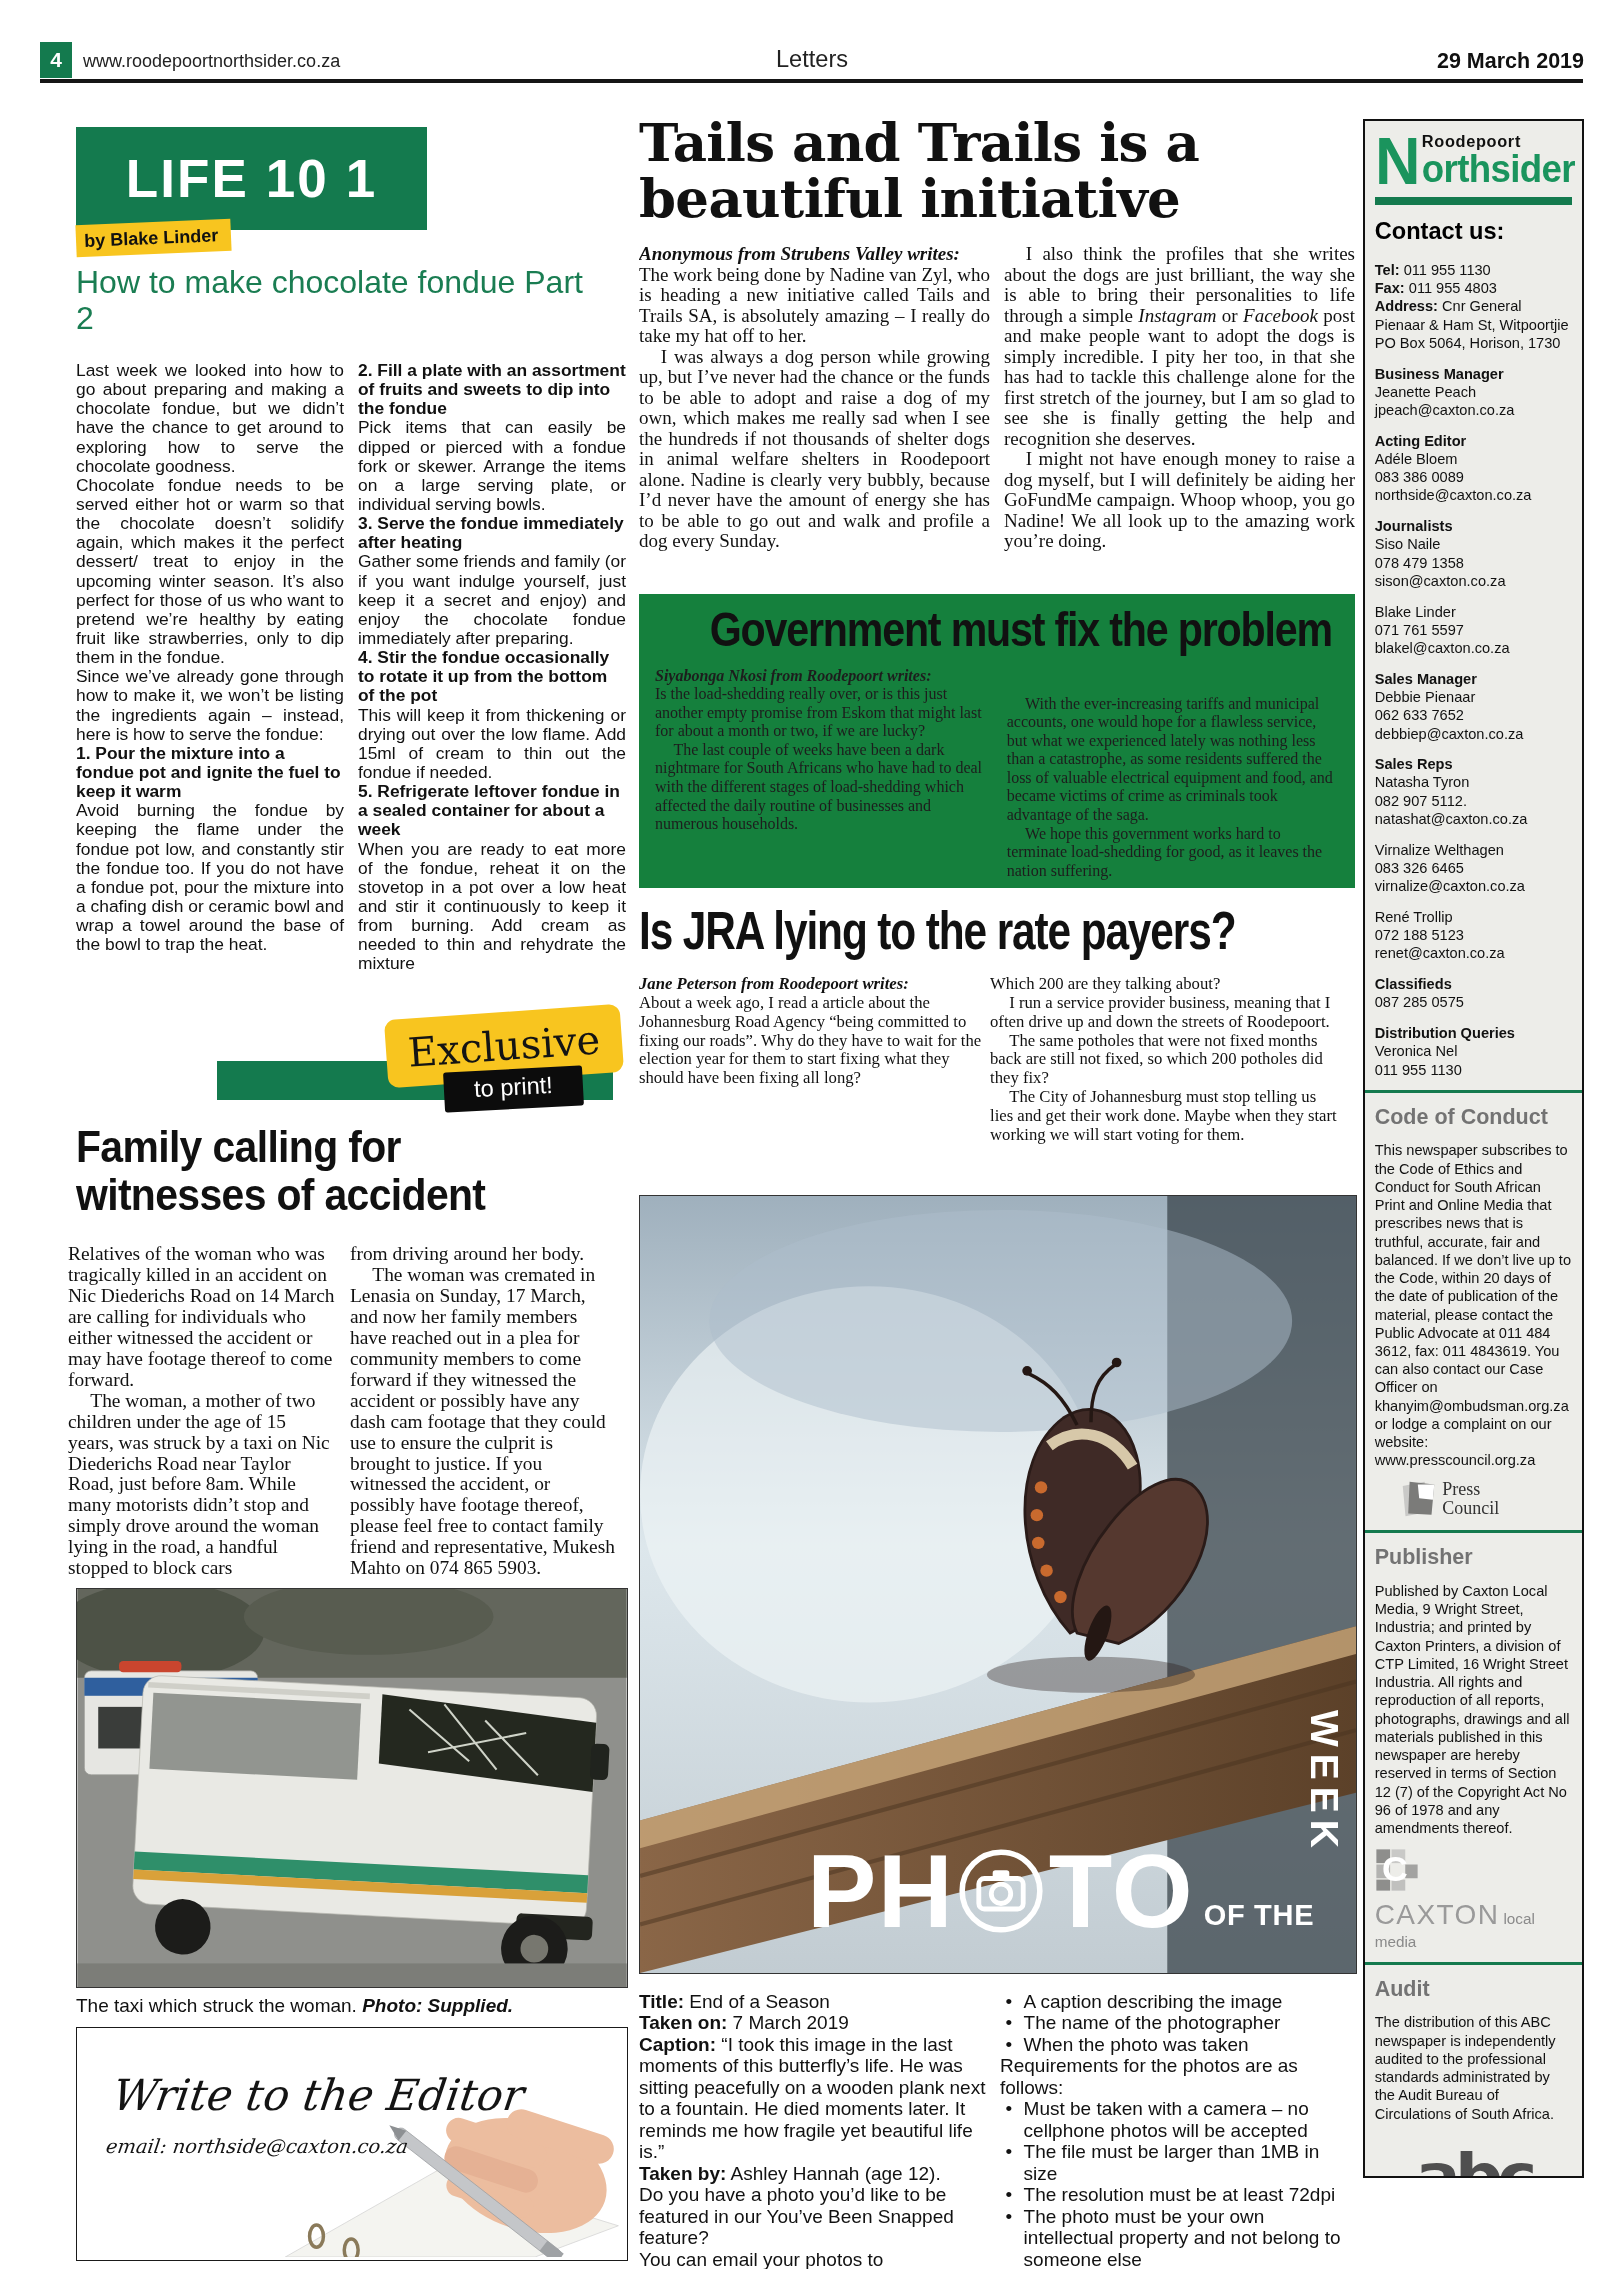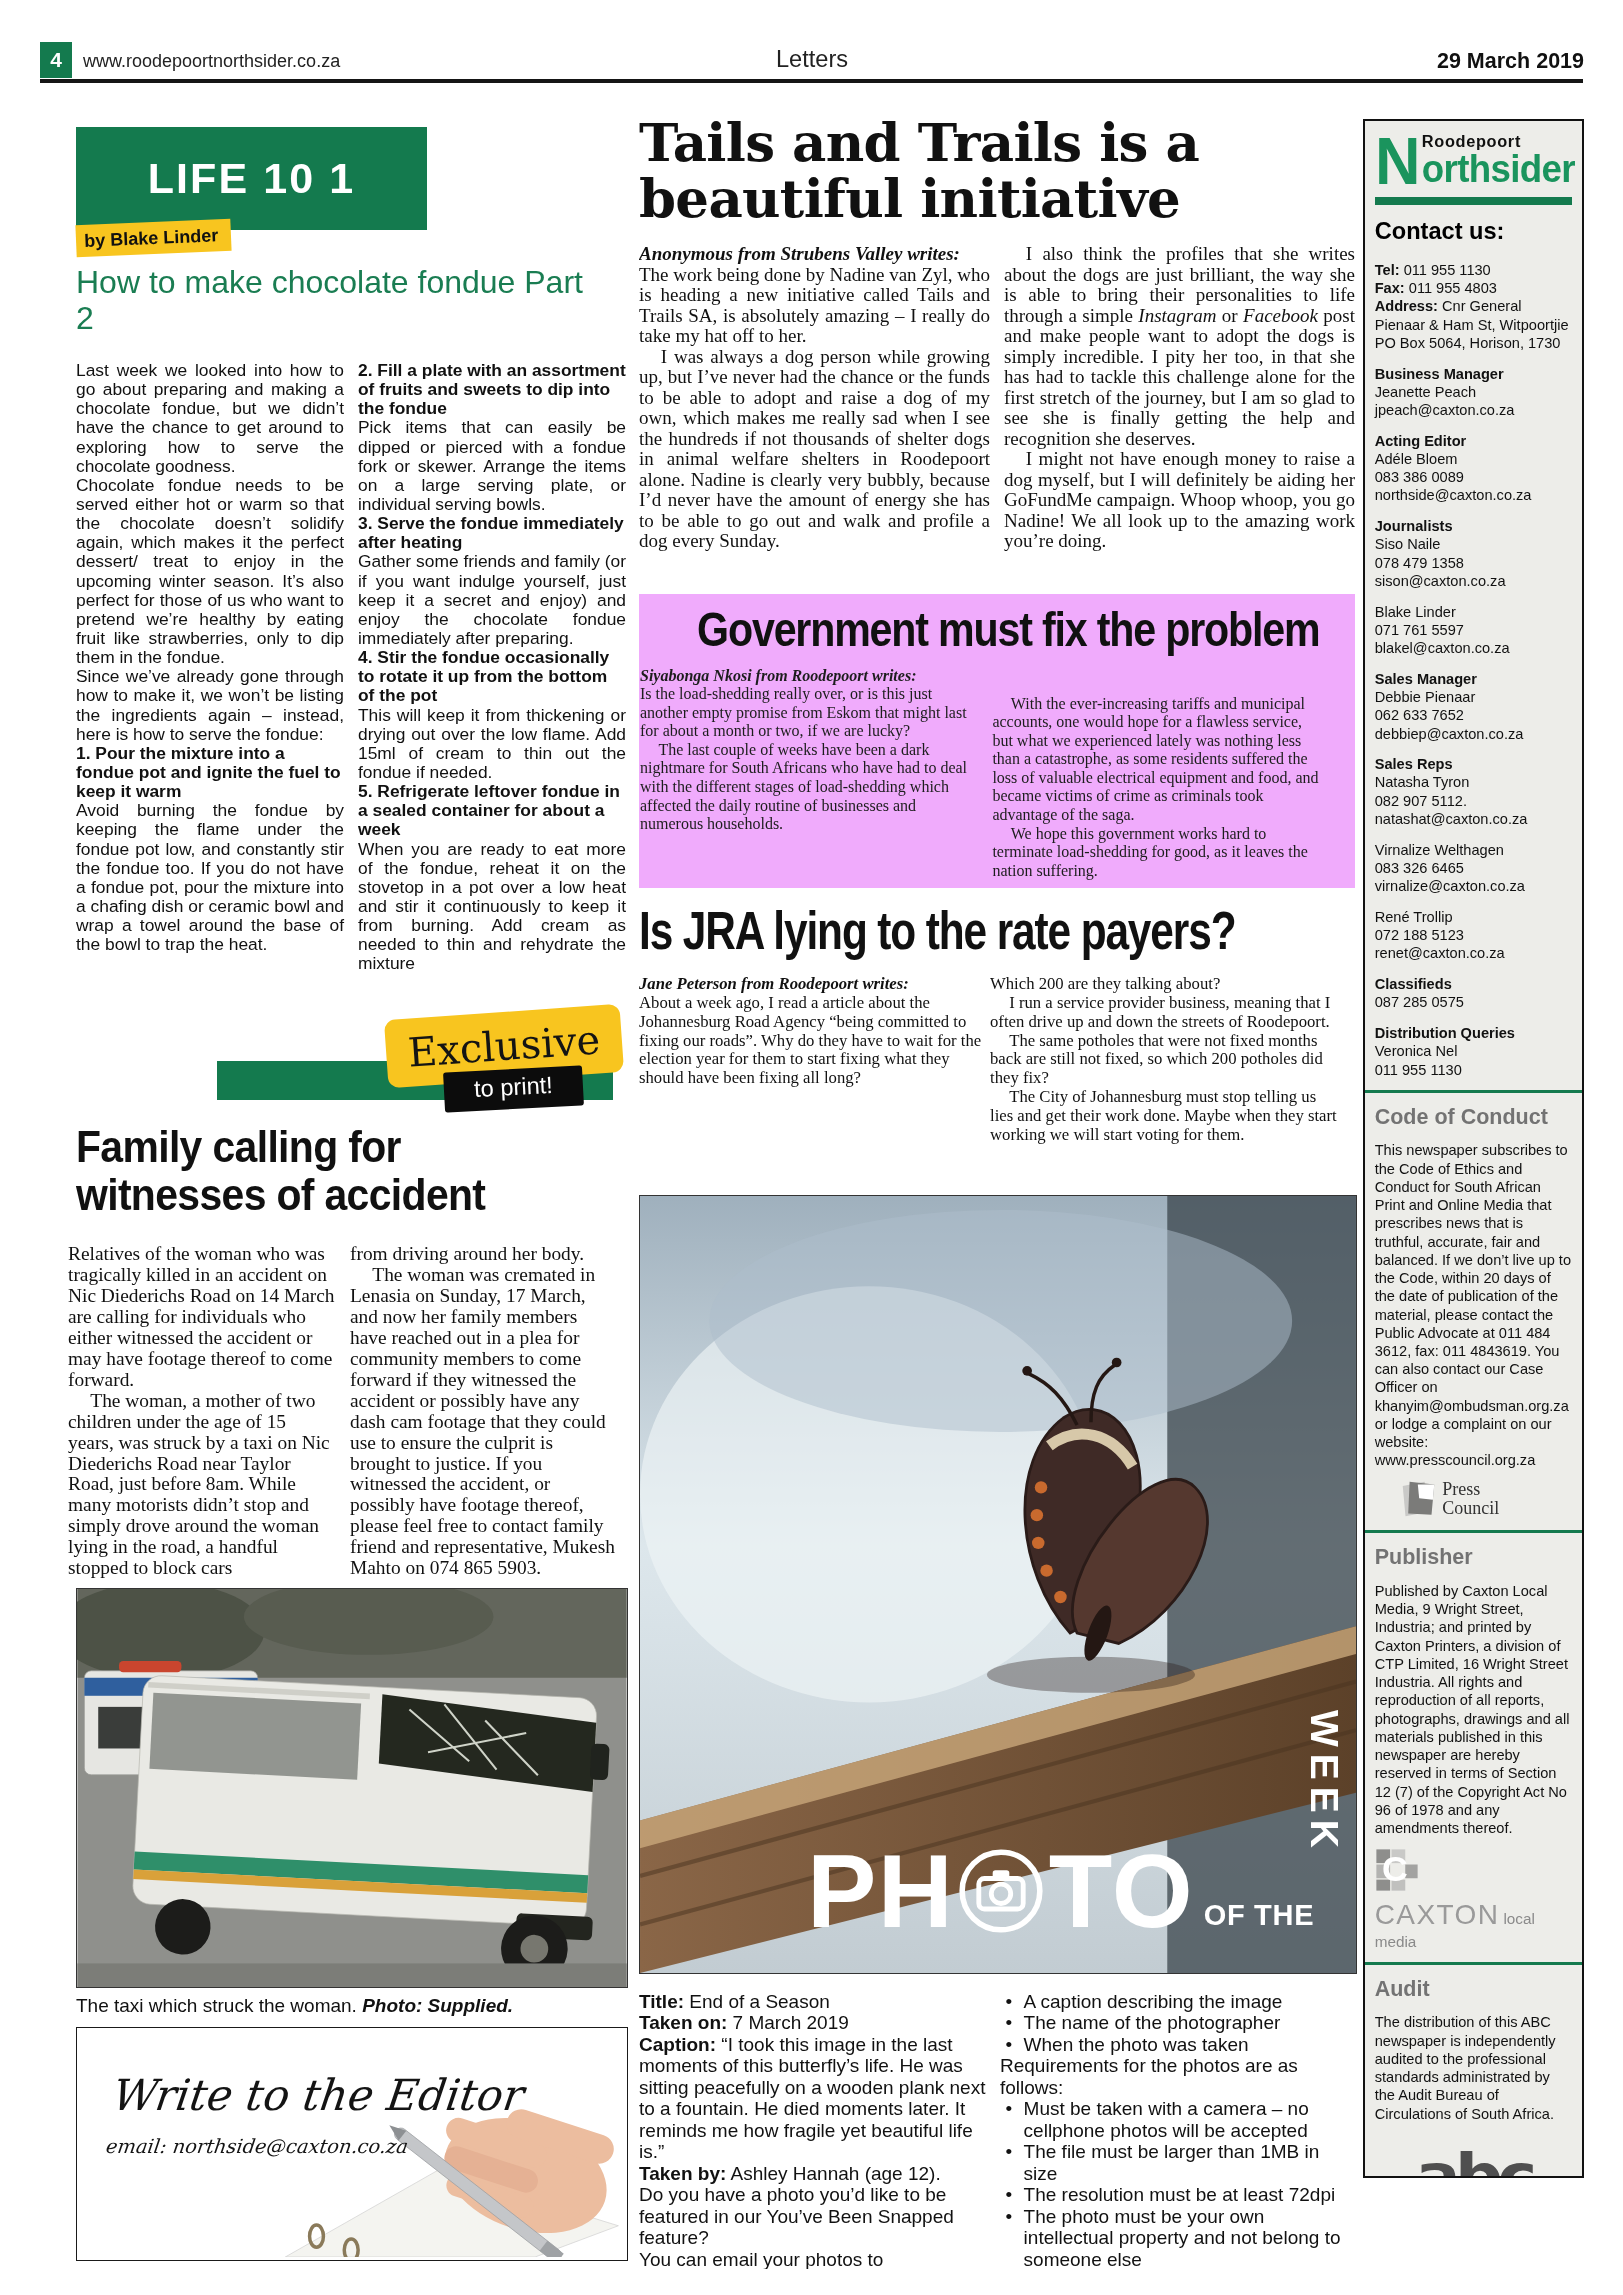--- a/index.html
+++ b/index.html
@@ -6,21 +6,21 @@
   #page{position:relative;width:1624px;height:2295px;background:#fff;font-family:"Liberation Sans",sans-serif;color:#111;overflow:hidden;}
   .abs{position:absolute;}
   p{margin:0;}
   
   #hdr-num{left:40px;top:42px;width:32px;height:36px;background:#147a4e;color:#fff;font-size:21px;font-weight:bold;text-align:center;line-height:36px;}
   #hdr-url{left:83px;top:51px;font-size:18px;color:#222;}
   #hdr-sec{left:0;right:0;top:46px;text-align:center;font-size:23.6px;color:#222;}
   #hdr-date{right:40px;top:49px;font-size:21.5px;font-weight:bold;}
   #hdr-rule{left:40px;top:79px;width:1543px;height:3.5px;background:#151515;}
   
-  #life-box{left:76px;top:127px;width:351px;height:103px;background:#147a4e;color:#fff;text-align:center;line-height:103px;font-size:43px;font-weight:bold;letter-spacing:2.1px;}
+  #life-box{left:76px;top:127px;width:351px;height:103px;background:#147a4e;color:#fff;text-align:center;line-height:103px;font-size:53px;font-weight:bold;letter-spacing:2.1px;}
   #life-tag{left:76px;top:222px;width:147px;height:32px;background:#f8c51f;transform:rotate(-2.4deg);font-size:18px;font-weight:bold;line-height:32px;padding-left:8.3px;}
   #fon-head{left:76px;top:265px;width:514px;font-size:32px;line-height:1.12;color:#1a7d52;font-weight:500;}
   .cols{display:flex;}
   #fon-cols{left:76px;top:361px;width:550px;height:684px;font-size:17.4px;line-height:1.1;text-align:justify;overflow:hidden;}
   #fon-cols .col{width:268px;}
   #fon-cols .col+.col{margin-left:14px;}
   .bh{font-weight:bold;text-align:left;}
   #exc-band{left:217px;top:1061px;width:396px;height:39px;background:#147a4e;}
   #exc-yellow{left:386px;top:1012px;width:236px;height:68px;background:#f8c51f;transform:rotate(-4deg);border-radius:11px;text-align:center;line-height:68px;font-family:"DejaVu Serif",serif;font-size:40px;color:#141414;}
   #exc-black{left:444px;top:1069px;width:139px;height:40px;background:#0c0c0c;transform:rotate(-3deg);color:#fff;text-align:center;line-height:37px;font-size:23.6px;border-radius:2.8px;}
@@ -31,21 +31,21 @@
   .ind{text-indent:1.15em;}
   #taxi{left:76px;top:1588px;width:550px;height:398px;border:0.7px solid #333;}
   #taxi-cap{left:76px;top:1995px;width:550px;font-size:19px;}
   #write-box{left:76px;top:2027px;width:550px;height:232px;border:1.4px solid #1a1a1a;background:#fff;}
   
   #tails-head{left:639px;top:115px;width:722px;font-family:"DejaVu Serif",serif;font-weight:bold;font-size:53px;line-height:1.05;letter-spacing:-0.7px;}
   #tails-cols{left:639px;top:244px;width:716px;height:347px;font-family:"Liberation Serif",serif;font-size:19px;line-height:1.08;text-align:justify;overflow:hidden;}
   #tails-cols .col{width:351px;}
   #tails-cols .col+.col{margin-left:14px;}
   .byline{font-weight:bold;font-style:italic;}
-  #gov-box{left:639px;top:594px;width:716px;height:294px;background:#f0abfc;box-sizing:border-box;padding:7px 1px;overflow:hidden;}
+  #gov-box{left:639px;top:594px;width:716px;height:294px;background:#15803d;box-sizing:border-box;padding:7px 16px;overflow:hidden;}
   #gov-head{font-size:49px;font-weight:bold;text-align:center;transform:scaleX(.84);transform-origin:50% 0;white-space:nowrap;letter-spacing:-1.4px;}
   #gov-cols{margin-top:9.7px;font-family:"Liberation Serif",serif;font-size:16px;line-height:1.16;color:#1d1d1d;}
   #gov-cols .col{width:333px;}
   #gov-cols .col+.col{margin-left:19.4px;margin-top:28px;}
   #jra-head{left:639px;top:900px;width:902px;font-size:53px;font-weight:bold;transform:scaleX(.8);transform-origin:0 0;white-space:nowrap;letter-spacing:-1.4px;}
   #jra-cols{left:639px;top:975px;width:716px;height:217px;font-family:"Liberation Serif",serif;font-size:16.7px;line-height:1.13;overflow:hidden;}
   #jra-cols .col{width:351px;}
   #jra-cols .col+.col{margin-left:0;}
   #bfly{left:639px;top:1195px;width:716px;height:777px;border:0.7px solid #333;overflow:hidden;background:#cfd9de;}
   #bfly-overlay{position:absolute;left:167px;top:643px;display:flex;align-items:center;color:#fff;font-weight:bold;}

